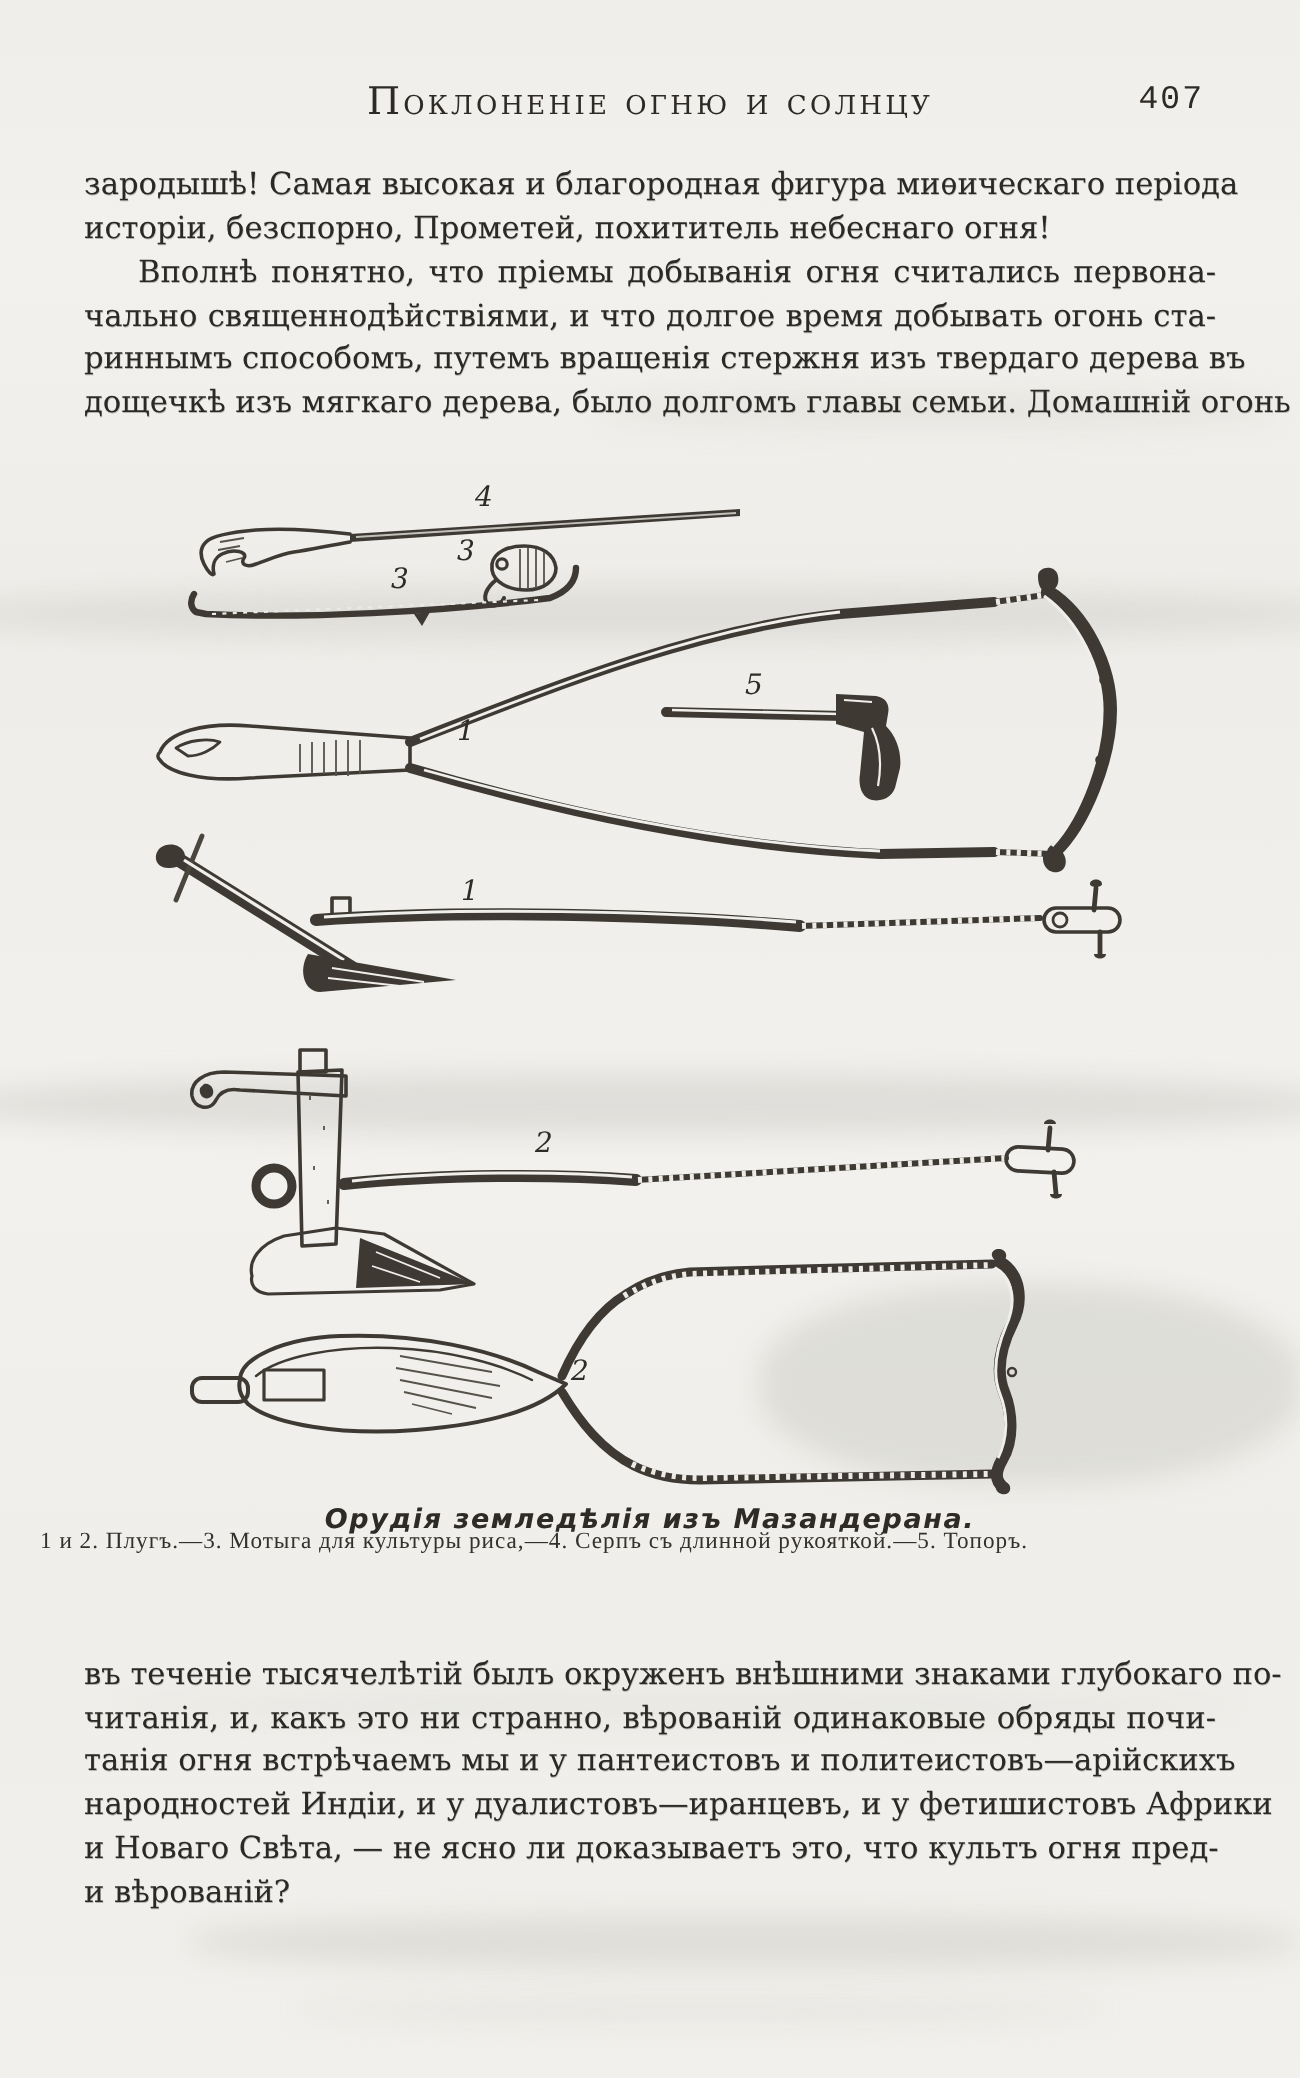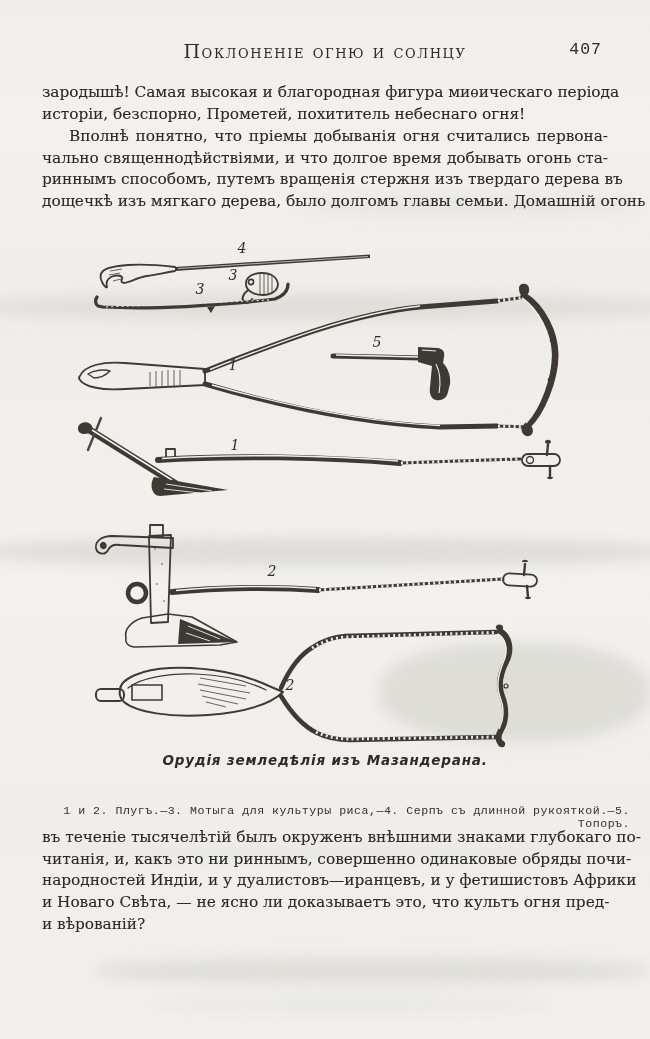--- a/index.html
+++ b/index.html
@@ -50,22 +50,22 @@
   .hatch{stroke:#57524a;stroke-width:0.9;fill:none;}
   .whiteline{stroke:#efeeea;fill:none;}
   .fig-num{font-family:"DejaVu Serif",serif;font-style:italic;font-size:14px;fill:#2f2c27;}
 
   .fig-caption{
     position:absolute;top:752px;left:42px;width:566px;text-align:center;
     font-family:"DejaVu Sans",sans-serif;font-weight:700;
     font-size:13.5px;letter-spacing:0.8px;color:#2e2b27;font-style:italic;
   }
   .fig-legend{
-    position:absolute;top:804px;left:20px;width:610px;text-align:right;
-    font-family:Liberation Mono, monospace;font-size:11.6px;
+    position:absolute;top:764px;left:20px;width:610px;text-align:left;
+    font-family:Liberation Serif, serif;font-size:11.6px;
     letter-spacing:0.5px;color:#34312c;
   }
 </style>
 </head>
 <body>
 
 <div class="paper-tone"></div>
 
 <div class="smudge" style="left:-20px;top:294px;width:690px;height:26px;background:rgba(185,183,176,0.28);"></div>
 <div class="smudge" style="left:-20px;top:537px;width:690px;height:30px;background:rgba(182,180,173,0.30);"></div>
@@ -209,19 +209,20 @@
         <text class="fig-num" x="240" y="452" text-anchor="middle">2</text>
       </g>
     </svg>
   </div>
 
   <div class="fig-caption">Орудія земледѣлія изъ Мазандерана.</div>
   <div class="fig-legend">1 и 2. Плугъ.—3. Мотыга для культуры риса,—4. Серпъ съ длинной рукояткой.—5. Топоръ.</div>
 
   <div class="para" id="para3">
     <div class="tl">въ теченіе тысячелѣтій былъ окруженъ внѣшними знаками глубокаго по-</div>
-    <div class="tl">читанія, и, какъ это ни риннымъ, совершенно одинаковые обряды почи-</div>
+    <div class="tl">читанія, и, какъ это ни странно, вѣрованій одинаковые обряды почи-</div>
+    <div class="tl">танія огня встрѣчаемъ мы и у пантеистовъ и политеистовъ—арійскихъ</div>
     <div class="tl">народностей Индіи, и у дуалистовъ—иранцевъ, и у фетишистовъ Африки</div>
     <div class="tl">и Новаго Свѣта, — не ясно ли доказываетъ это, что культъ огня пред-</div>
     <div class="tl last">и вѣрованій?</div>
   </div>
 
 </div>
 
 </body></html>

